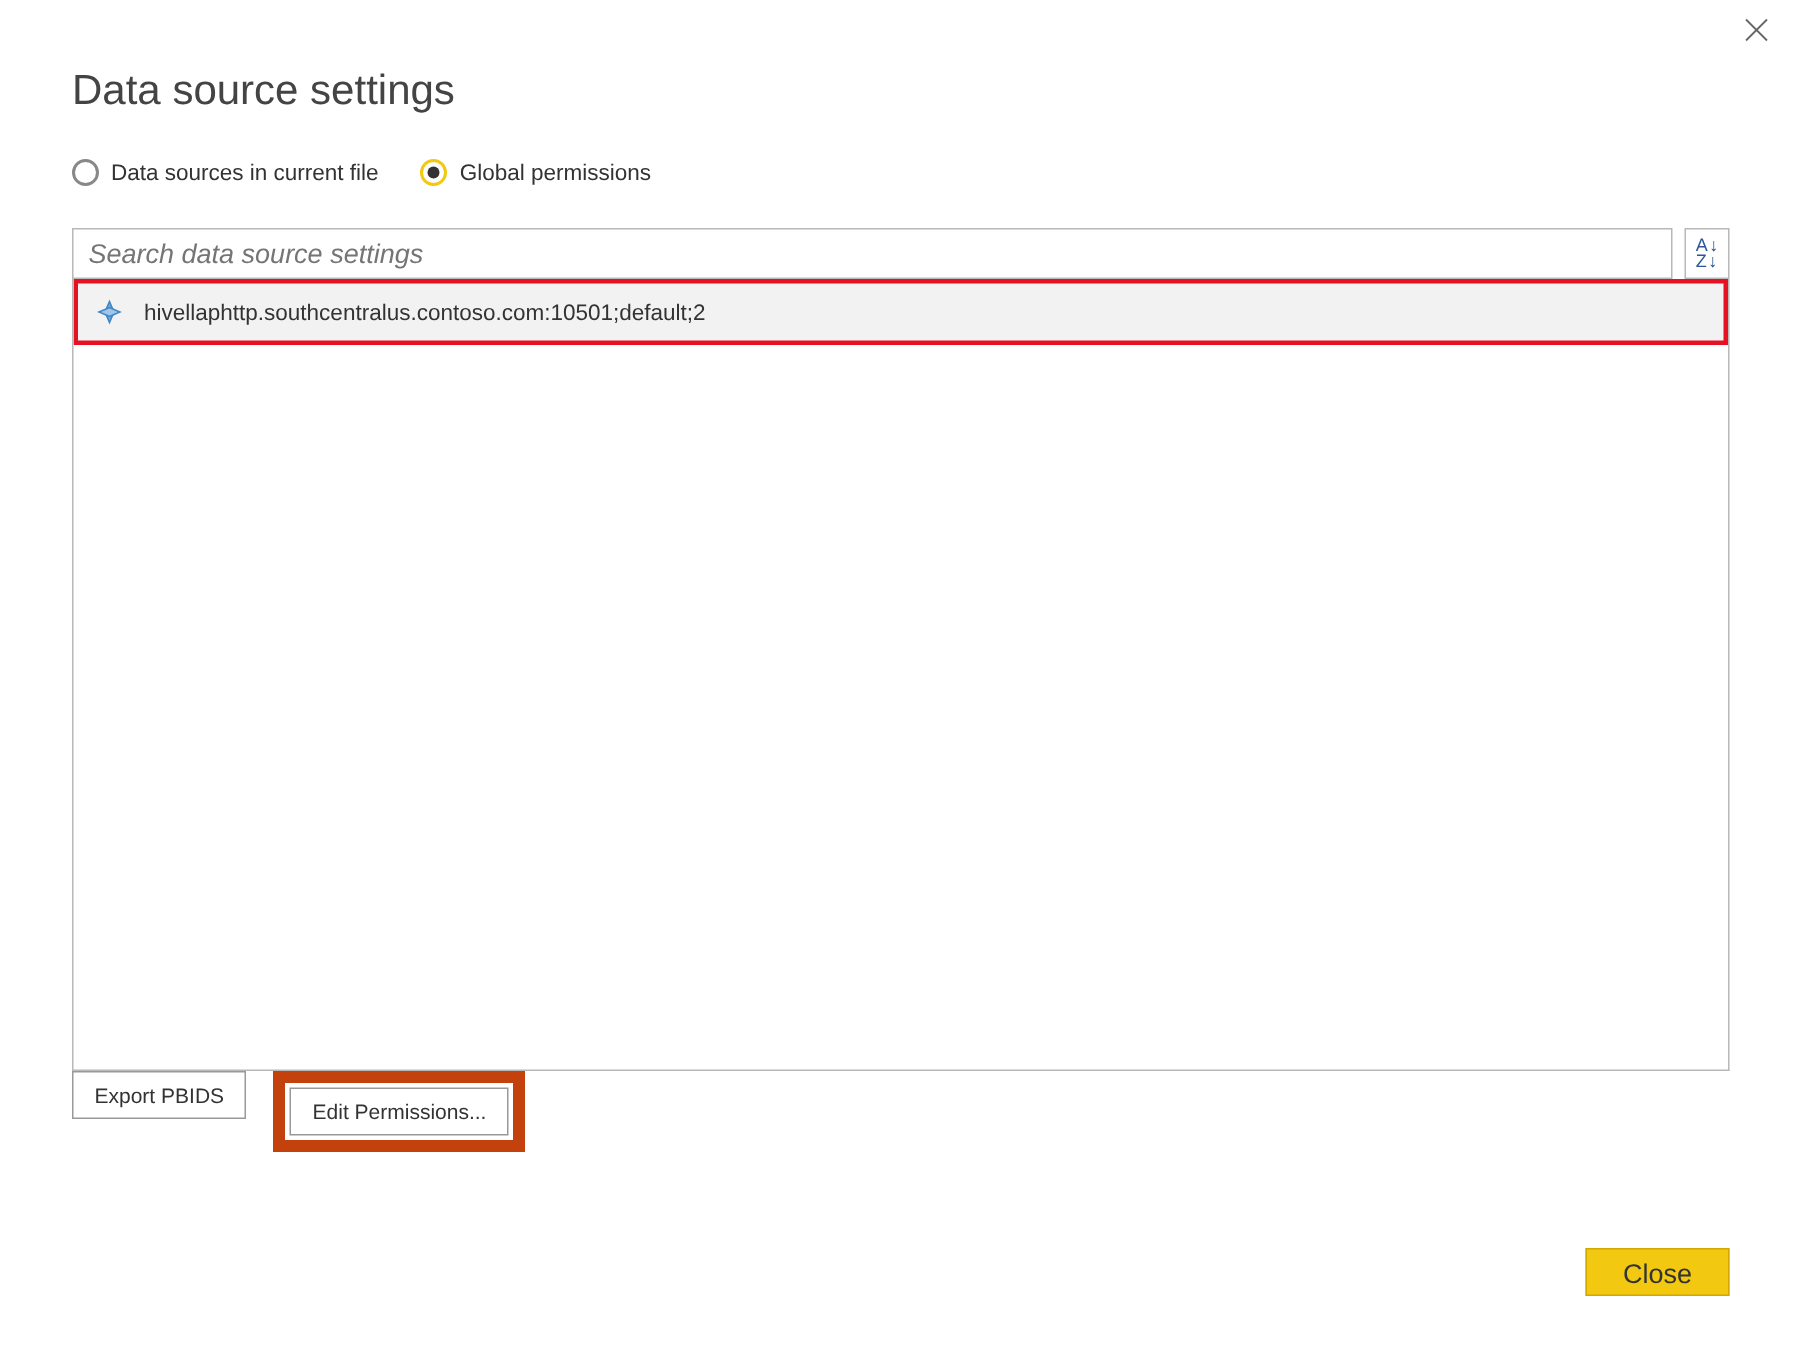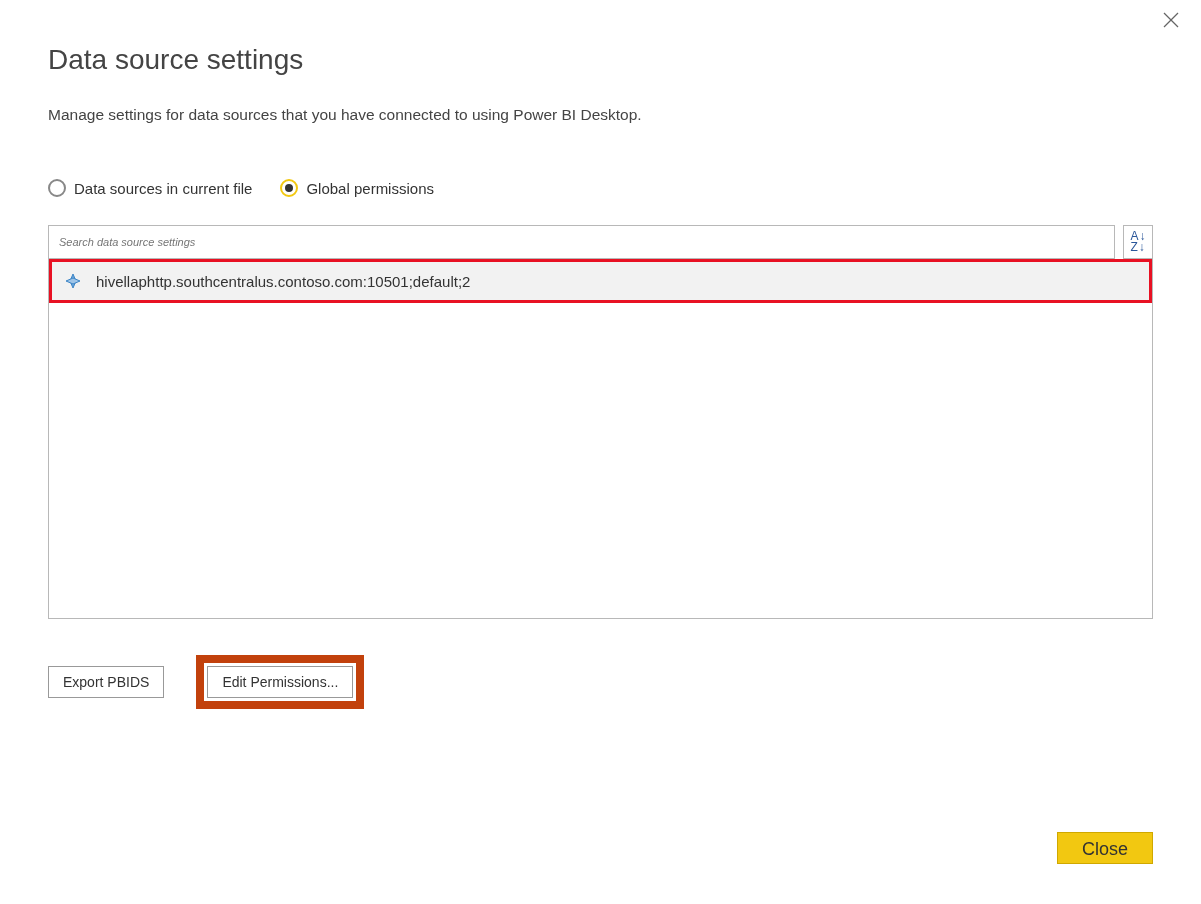--- a/index.html
+++ b/index.html
@@ -68,41 +68,41 @@
     display: flex;
     align-items: stretch;
     gap: 8px;
     margin-bottom: 0;
   }
   .search-input {
     flex: 1;
     height: 34px;
     border: 1px solid #b8b8b8;
     padding: 0 10px;
-    font-size: 11px;
+    font-size: 18px;
     font-style: italic;
     color: #888;
     outline: none;
   }
   .sort-btn {
     width: 30px; height: 34px;
     border: 1px solid #b8b8b8;
     background: #fff;
     display: flex;
     align-items: center;
     justify-content: center;
     cursor: pointer;
     font-size: 12px;
     color: #2b579a;
     line-height: 1;
   }
   .list-box {
     border: 1px solid #b8b8b8;
     border-top: none;
-    height: 360px;
+    height: 528px;
     overflow: auto;
     background: #fff;
   }
   .list-item {
     display: flex;
     align-items: center;
     gap: 12px;
     padding: 8px 10px;
     font-size: 15px;
     cursor: pointer;
@@ -115,24 +115,23 @@
     width: 22px; height: 22px;
     display: inline-flex;
     align-items: center;
     justify-content: center;
     flex-shrink: 0;
   }
   .highlight-red {
     border: 3px solid #e81123 !important;
   }
   .bottom-actions {
-    margin-top: 36px;
-    display: flex;
-    gap: 32px;
-    align-items: center;
+    display: flex;
+    gap: 18px;
+    align-items: flex-start;
   }
   .btn {
     border: 1px solid #999;
     background: #fff;
     font-size: 14px;
     padding: 6px 14px;
     height: 32px;
     cursor: pointer;
     display: inline-flex;
     align-items: center;
@@ -181,21 +180,20 @@
   <svg viewBox="0 0 16 16" width="16" height="16">
       <line x1="1" y1="1" x2="15" y2="15" stroke="#666" stroke-width="1.2"></line>
       <line x1="15" y1="1" x2="1" y2="15" stroke="#666" stroke-width="1.2"></line>
     </svg>
 </div>
 
 <div class="content">
 
   <h1>Data source settings</h1>
 
-  <p class="subtitle">Manage settings for data sources that you have connected to using Power BI Desktop.</p>
 
   <div class="radio-row">
     <label class="radio-group">
       <span class="radio-outer"></span>
       <span>Data sources in current file</span>
     </label>
     <label class="radio-group">
       <span class="radio-outer selected">
           <span class="radio-inner"></span>
         </span>

